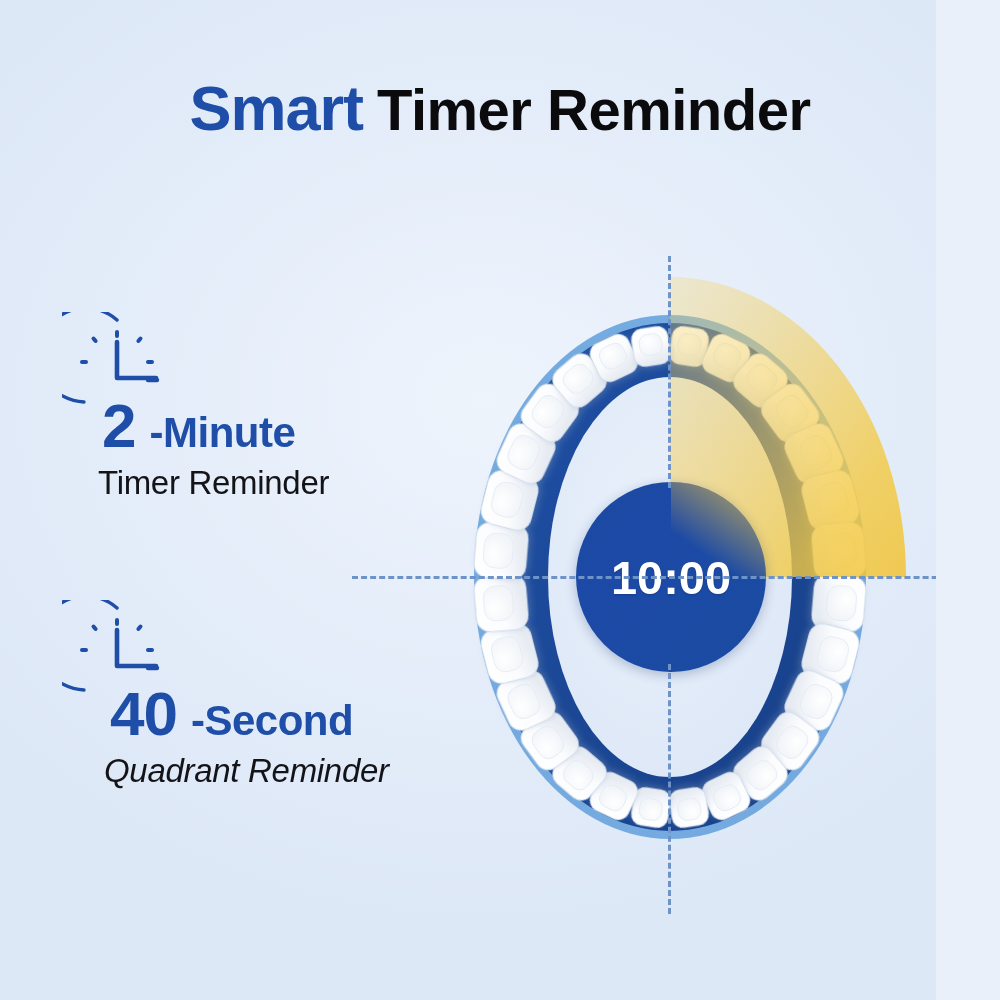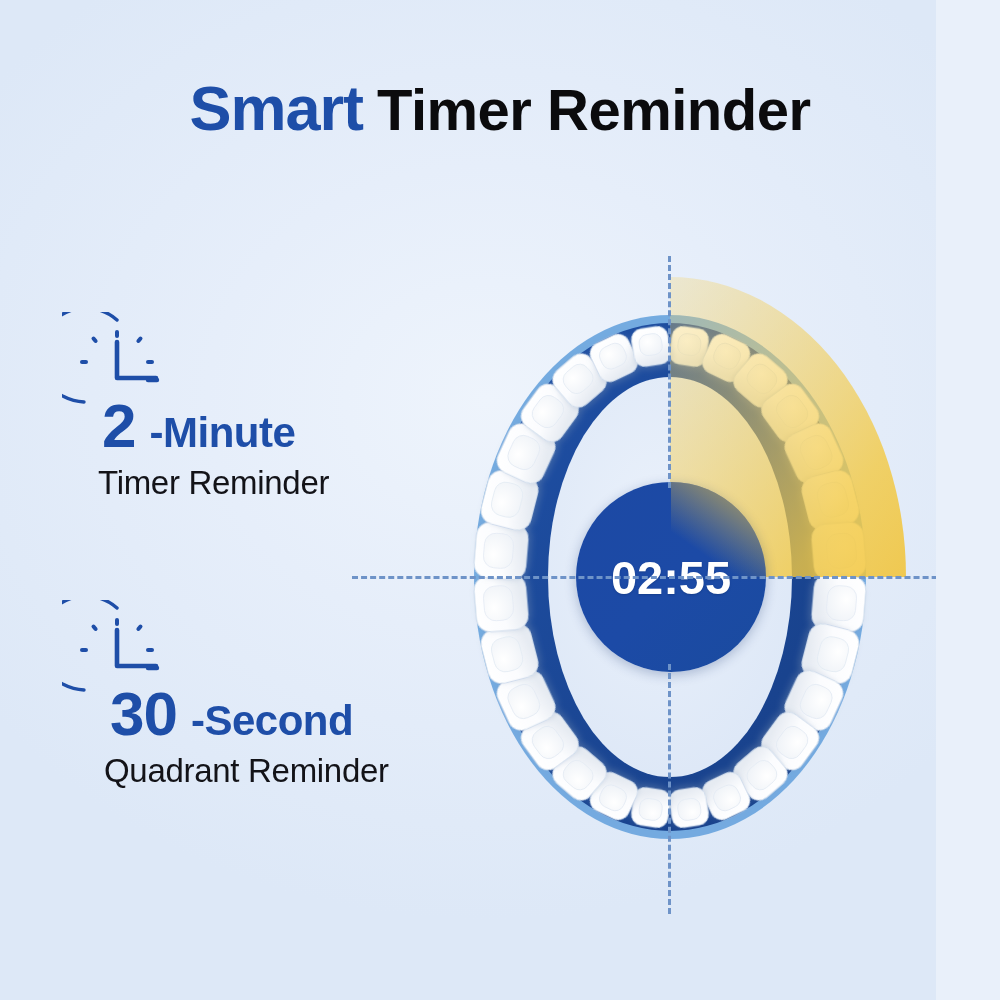--- a/index.html
+++ b/index.html
@@ -84,21 +84,21 @@
   }
   .feature-sub {
     position: absolute;
     left: 46px;
     top: 152px;
     font-size: 33px;
     color: #131318;
     white-space: nowrap;
     letter-spacing: -0.3px;
   }
-  #feature-2 .feature-sub { left: 52px; top: 152px; }
+  #feature-2 .feature-sub { left: 52px; top: 152px; font-style: italic; }
 
   
   #arch-wrap {
     position: absolute;
     left: 400px;
     top: 240px;
     width: 540px;
     height: 680px;
   }
   #arch-svg { display: block; width: 540px; height: 680px; }
@@ -186,21 +186,21 @@
       <path d="M55 8 A47 47 0 1 0 22 90" fill="none" stroke="#1e4ea8" stroke-width="3.4" stroke-linecap="round"></path>
       <path d="M55 20 L55 24" stroke="#1e4ea8" stroke-width="4" stroke-linecap="round"></path>
       <path d="M31.5 26.5 L33.6 29" stroke="#1e4ea8" stroke-width="4" stroke-linecap="round"></path>
       <path d="M78.5 26.5 L76.4 29" stroke="#1e4ea8" stroke-width="4" stroke-linecap="round"></path>
       <path d="M20 50 L24 50" stroke="#1e4ea8" stroke-width="4" stroke-linecap="round"></path>
       <path d="M90 50 L86 50" stroke="#1e4ea8" stroke-width="4" stroke-linecap="round"></path>
       <path d="M95 68 L86 68" stroke="#1e4ea8" stroke-width="4.4" stroke-linecap="round"></path>
       <path d="M55 30 L55 66 L94 66" fill="none" stroke="#1e4ea8" stroke-width="4.6" stroke-linecap="round" stroke-linejoin="round"></path>
     </svg>
     <div class="feature-headline">
-      <span class="f-num">30</span><span class="f-unit">-Second</span>
+      <span class="f-num">40</span><span class="f-unit">-Second</span>
     </div>
     <div class="feature-sub">Quadrant Reminder</div>
   </div>
 
   <div id="arch-wrap">
     <svg id="arch-svg" viewBox="0 0 540 680">
       <defs>
         <linearGradient id="gumGrad" x1="0" y1="0" x2="1" y2="1">
           <stop offset="0%" stop-color="#1f51a8"></stop>
           <stop offset="50%" stop-color="#1b4795"></stop>
@@ -354,20 +354,20 @@
           </g>
         </g>
 
       <g clip-path="url(#quadClip)">
         <ellipse cx="270" cy="337" rx="236" ry="300" fill="url(#hiliteGrad)"></ellipse>
       </g>
     </svg>
   </div>
 
   <div id="timer-badge">
-    <span id="timer-value">02:55</span>
+    <span id="timer-value">10:00</span>
   </div>
 
   <div class="guide" id="guide-h"></div>
   <div class="guide" id="guide-v-top"></div>
   <div class="guide" id="guide-v-bot"></div>
 
 </div>
 
 </body></html>

